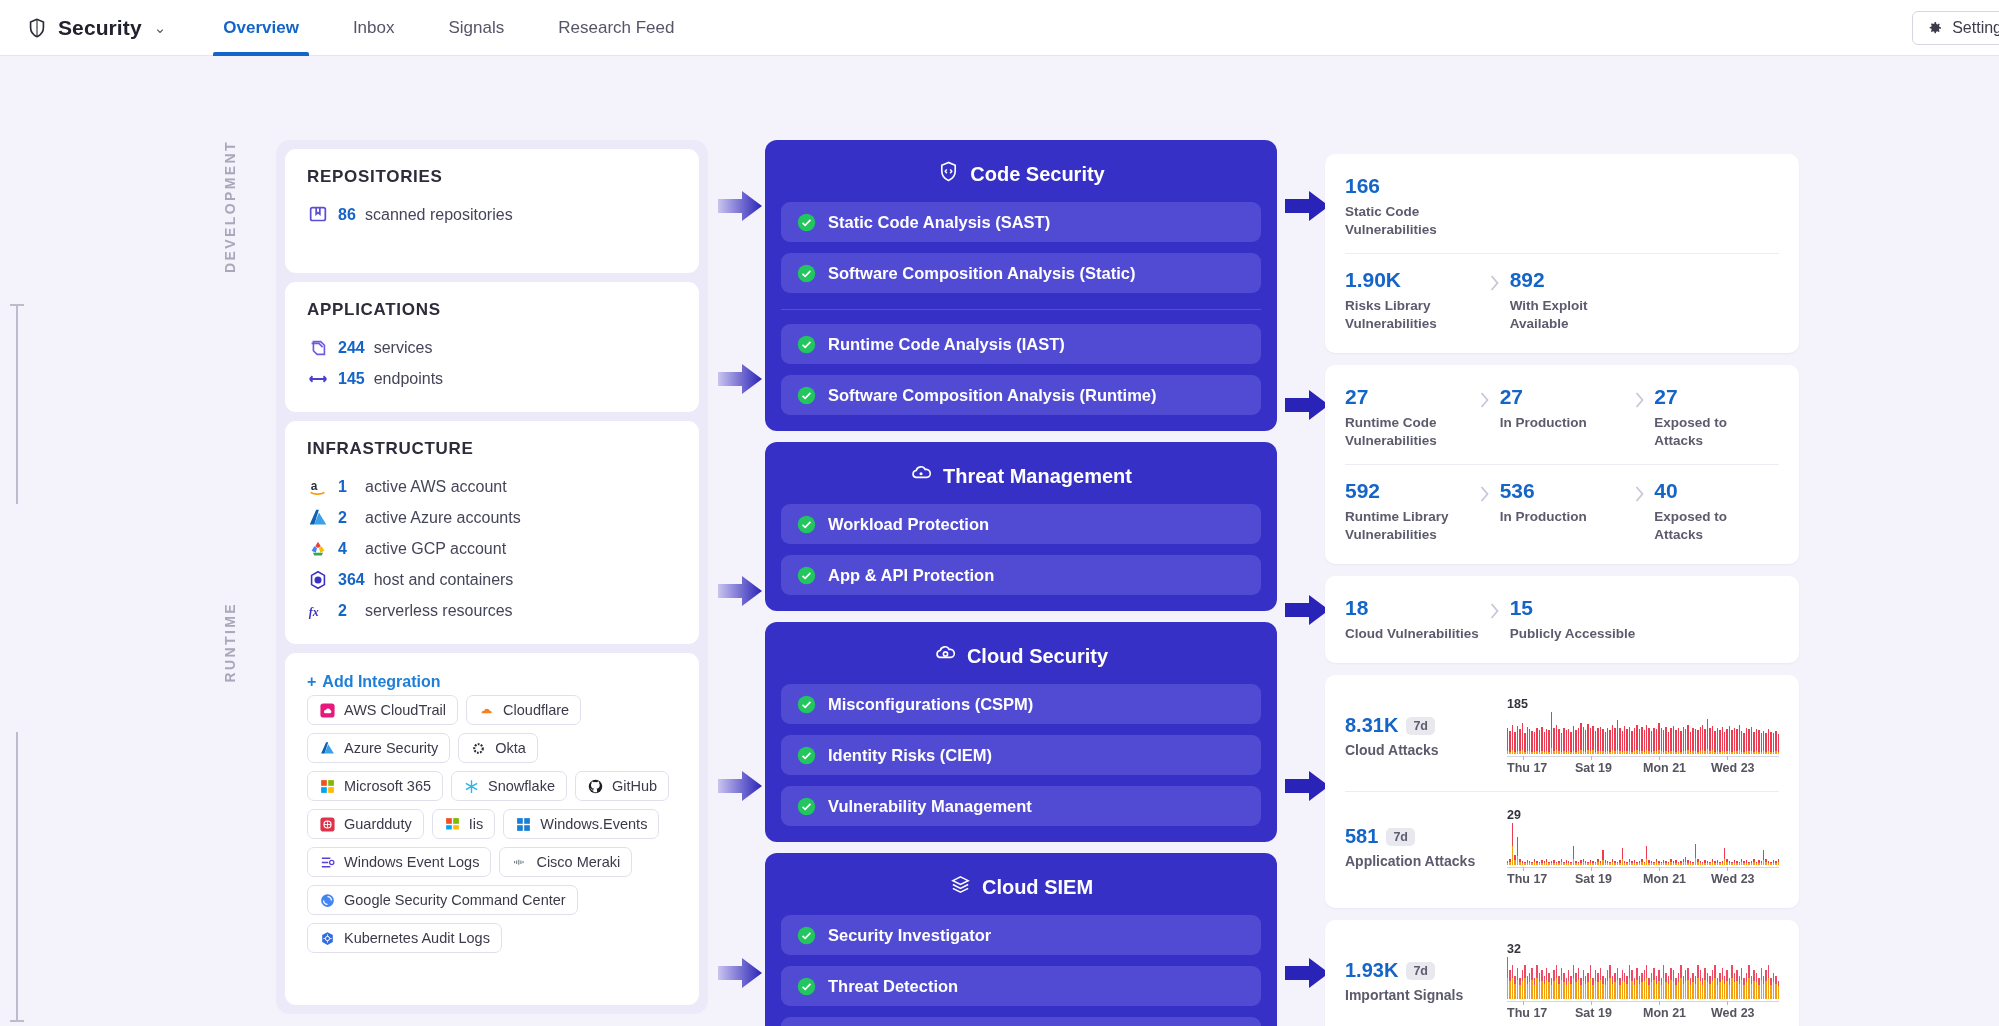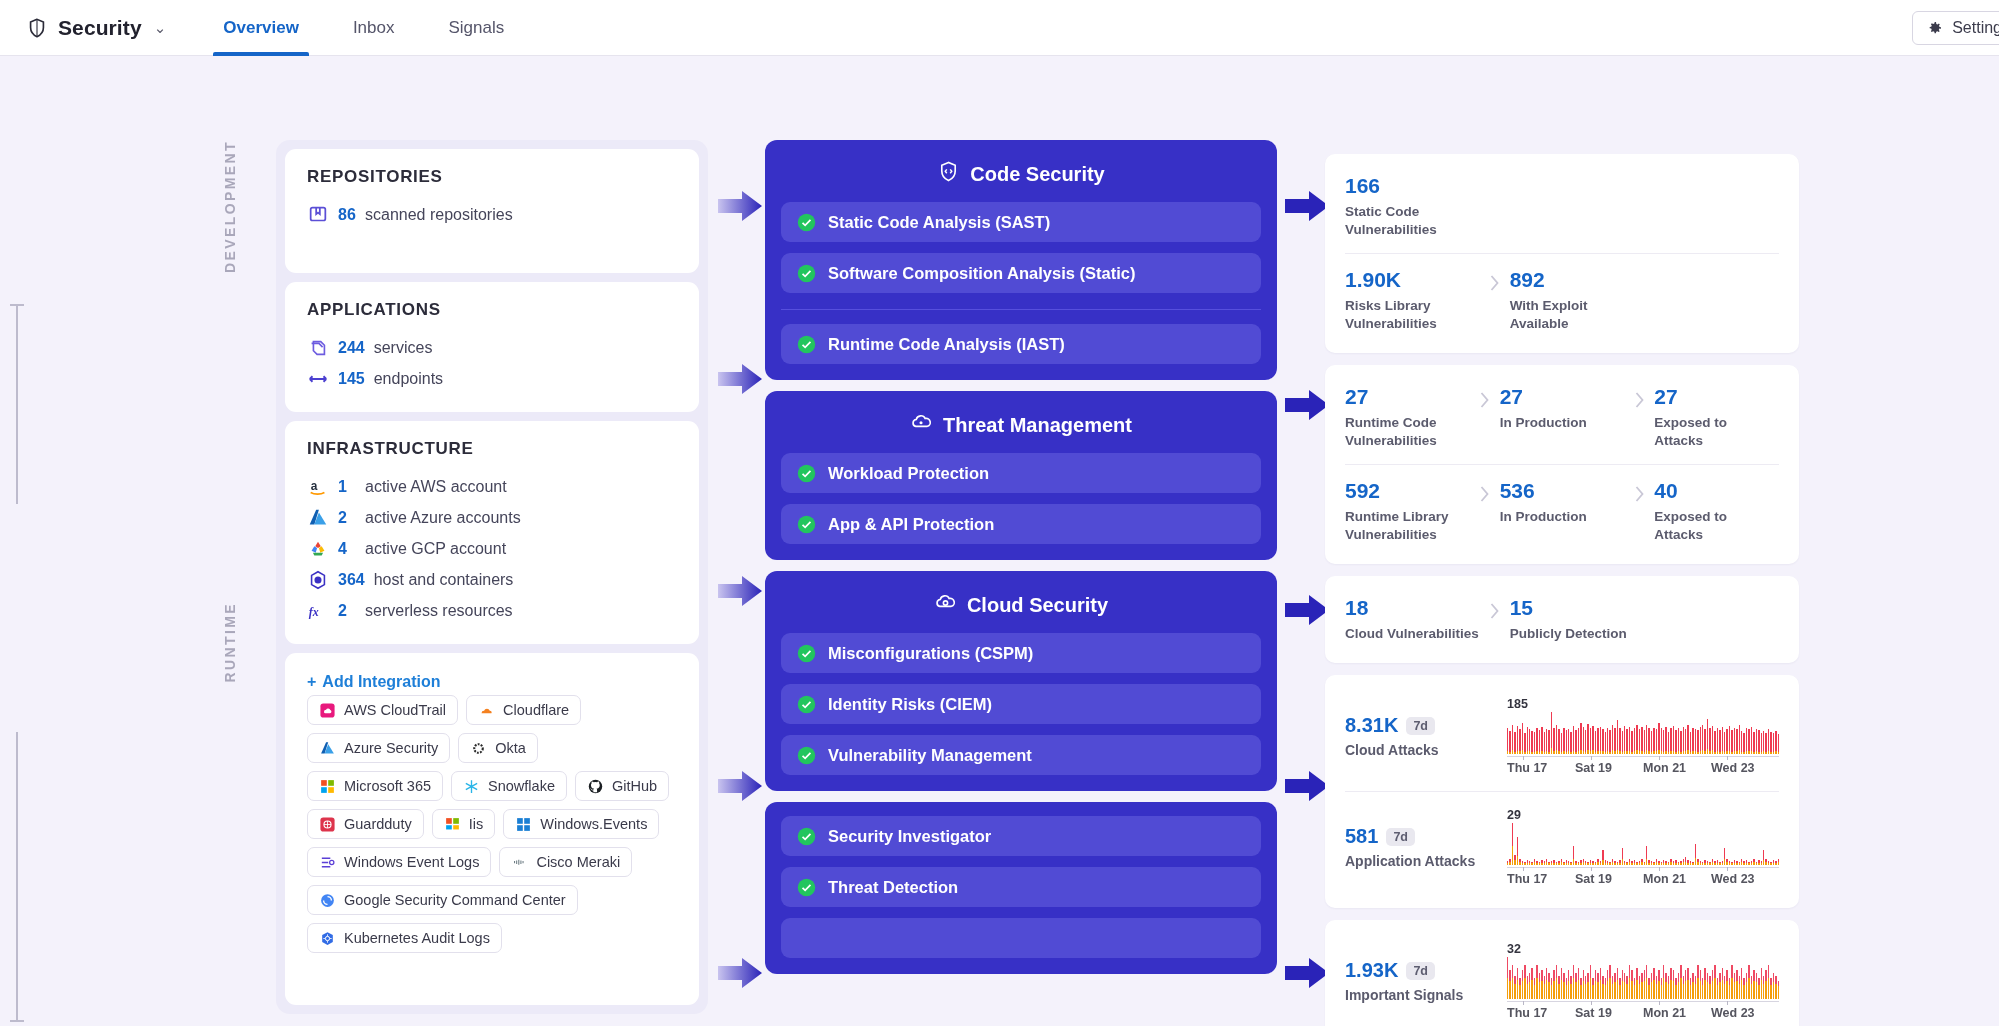--- a/index.html
+++ b/index.html
@@ -170,20 +170,21 @@
       </svg>
     </span>
     <span class="brand-title">Security</span>
     <span class="brand-caret">⌄</span>
   </div>
 
   <div class="navtabs">
     <div class="navtab active">Overview</div>
     <div class="navtab">Inbox</div>
     <div class="navtab">Signals</div>
+    <div class="navtab">Research Feed</div>
   </div>
 
   <div class="settings-btn">
     <span class="gear">
       <svg viewBox="0 0 24 24" fill="currentColor">
         <path d="M12 8a4 4 0 100 8 4 4 0 000-8zm0 6a2 2 0 110-4 2 2 0 010 4z"></path>
         <path d="M21 13v-2l-2.3-.4a7 7 0 00-.8-1.9l1.3-1.9-1.4-1.4-1.9 1.3a7 7 0 00-1.9-.8L13.5 3h-2l-.4 2.3a7 7 0 00-1.9.8L7.3 4.8 5.9 6.2l1.3 1.9a7 7 0 00-.8 1.9L4 10.5v2l2.3.4a7 7 0 00.8 1.9l-1.3 1.9 1.4 1.4 1.9-1.3a7 7 0 001.9.8l.4 2.3h2l.4-2.3a7 7 0 001.9-.8l1.9 1.3 1.4-1.4-1.3-1.9a7 7 0 00.8-1.9z"></path>
       </svg>
     </span>
     <span>Settings</span>
@@ -534,20 +535,27 @@
         <span>Software Composition Analysis (Static)</span>
       </div>
       <div class="pdiv"></div>
       <div class="prow">
         <span class="check"><svg viewBox="0 0 24 24">
               <circle cx="12" cy="12" r="11" fill="#22c55e"></circle>
               <path d="M7 12.4l3.3 3.2L17 8.8" stroke="#fff" stroke-width="2.2" fill="none"></path>
             </svg></span>
         <span>Runtime Code Analysis (IAST)</span>
       </div>
+      <div class="prow">
+        <span class="check"><svg viewBox="0 0 24 24">
+              <circle cx="12" cy="12" r="11" fill="#22c55e"></circle>
+              <path d="M7 12.4l3.3 3.2L17 8.8" stroke="#fff" stroke-width="2.2" fill="none"></path>
+            </svg></span>
+        <span>Software Composition Analysis (Runtime)</span>
+      </div>
     </div>
 
     <div class="panel">
       <div class="panel-title">
         <span>
           <svg viewBox="0 0 24 24" fill="none" stroke="#fff" stroke-width="1.7">
             <path d="M6 16a3.6 3.6 0 01.5-7.1 5 5 0 019.4-1A3.5 3.5 0 0118 16z"></path>
             <circle cx="11.5" cy="12.3" r="1.6" fill="#fff" stroke="none"></circle>
           </svg>
         </span>
@@ -596,20 +604,30 @@
       <div class="prow">
         <span class="check"><svg viewBox="0 0 24 24">
               <circle cx="12" cy="12" r="11" fill="#22c55e"></circle>
               <path d="M7 12.4l3.3 3.2L17 8.8" stroke="#fff" stroke-width="2.2" fill="none"></path>
             </svg></span>
         <span>Vulnerability Management</span>
       </div>
     </div>
 
     <div class="panel">
+      <div class="panel-title">
+        <span>
+          <svg viewBox="0 0 24 24" fill="none" stroke="#fff" stroke-width="1.6">
+            <path d="M12 4l8 4-8 4-8-4z"></path>
+              <path d="M4 12l8 4 8-4"></path>
+              <path d="M4 16l8 4 8-4"></path>
+          </svg>
+        </span>
+        <span>Cloud SIEM</span>
+      </div>
       <div class="prow">
         <span class="check"><svg viewBox="0 0 24 24">
               <circle cx="12" cy="12" r="11" fill="#22c55e"></circle>
               <path d="M7 12.4l3.3 3.2L17 8.8" stroke="#fff" stroke-width="2.2" fill="none"></path>
             </svg></span>
         <span>Security Investigator</span>
       </div>
       <div class="prow">
         <span class="check"><svg viewBox="0 0 24 24">
               <circle cx="12" cy="12" r="11" fill="#22c55e"></circle>
@@ -710,21 +728,21 @@
           <div class="mval">18</div>
           <div class="mlabel">Cloud Vulnerabilities</div>
         </div>
         <div class="chev">
             <svg viewBox="0 0 12 20" fill="none" stroke="currentColor" stroke-width="1.8">
               <path d="M3 3l6 7-6 7"></path>
             </svg>
           </div>
         <div class="mcell">
           <div class="mval">15</div>
-          <div class="mlabel">Publicly Detection</div>
+          <div class="mlabel">Publicly Accessible</div>
         </div>
         <div class="mcell"></div>
       </div>
     </div>
 
     <div class="rcard">
       <div class="srow">
         <div class="sleft">
           <div class="sval-line">
             <span class="sval">8.31K</span>

